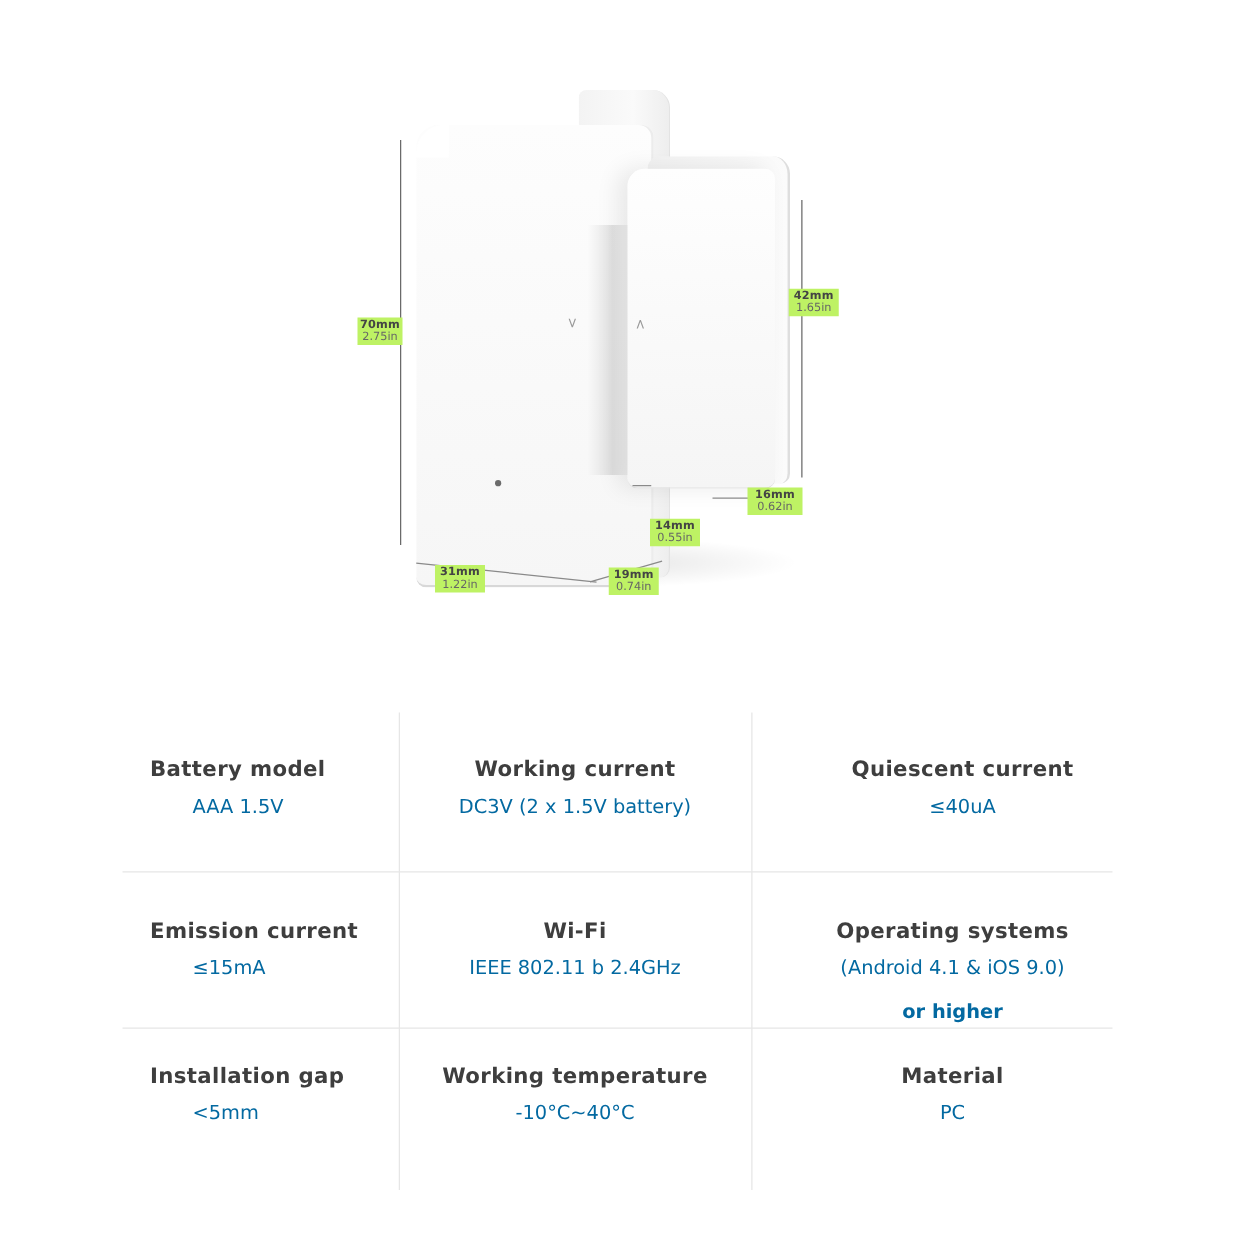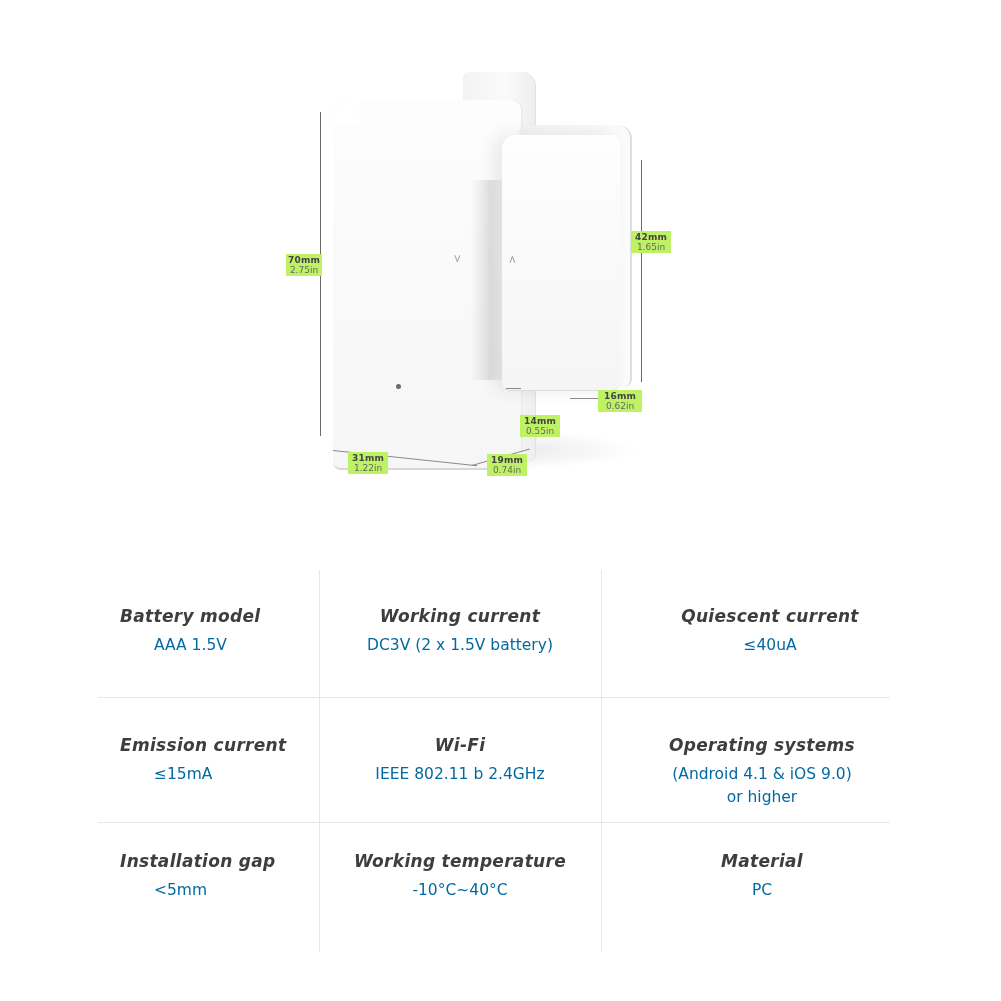--- a/index.html
+++ b/index.html
@@ -37,21 +37,21 @@
   .dim-label { position: absolute; text-align: center; line-height: 10px; background: #bef264; padding: 1px 0; }
   .dim-label .mm { display: block; font-size: 9px; font-weight: bold; color: #444; letter-spacing: 0.2px; }
   .dim-label .in { display: block; font-size: 9px; color: #666; }
 
   
   .specs { position: absolute; left: 98px; top: 570px; width: 792px; height: 382px; }
   .vline { position: absolute; top: 0; width: 1px; height: 382px; background: #e6e6e6; }
   .hline { position: absolute; left: 0; width: 792px; height: 1px; background: #e6e6e6; }
   .cell { position: absolute; text-align: center; }
   .cell .label { font-family: "DejaVu Sans", sans-serif; font-weight: bold; font-size: 17px;
-                 color: #3e3e3e; letter-spacing: 0.3px; white-space: nowrap; font-style: italic; }
+                 color: #3e3e3e; letter-spacing: 0.3px; white-space: nowrap; }
   .cell .value { font-family: "DejaVu Sans", sans-serif; font-size: 15.5px; color: #0369a1;
                  margin-top: 10px; line-height: 19px; white-space: nowrap; }
   .cell.left { text-align: left; }
   .cell.left .value { padding-left: 34px; }
 </style>
 </head>
 <body>
 
 <div class="product">
   <div class="floor-shadow"></div>
@@ -133,21 +133,21 @@
     <div class="label">Emission current</div>
     <div class="value">≤15mA</div>
   </div>
   <div class="cell" style="left:221px; width:282px; top:165px;">
     <div class="label">Wi-Fi</div>
     <div class="value">IEEE 802.11 b 2.4GHz</div>
   </div>
   <div class="cell" style="left:528px; width:272px; top:165px;">
     <div class="label">Operating systems</div>
     <div class="value">(Android 4.1 &amp; iOS 9.0)</div>
-    <div class="value" style="margin-top:4px;">or higher</div>
+    <div class="value" style="margin-top:16px;font-weight:bold;">or higher</div>
   </div>
 
   <div class="cell left" style="left:22px; top:281px;">
     <div class="label">Installation gap</div>
     <div class="value">&lt;5mm</div>
   </div>
   <div class="cell" style="left:221px; width:282px; top:281px;">
     <div class="label">Working temperature</div>
     <div class="value">-10°C~40°C</div>
   </div>

